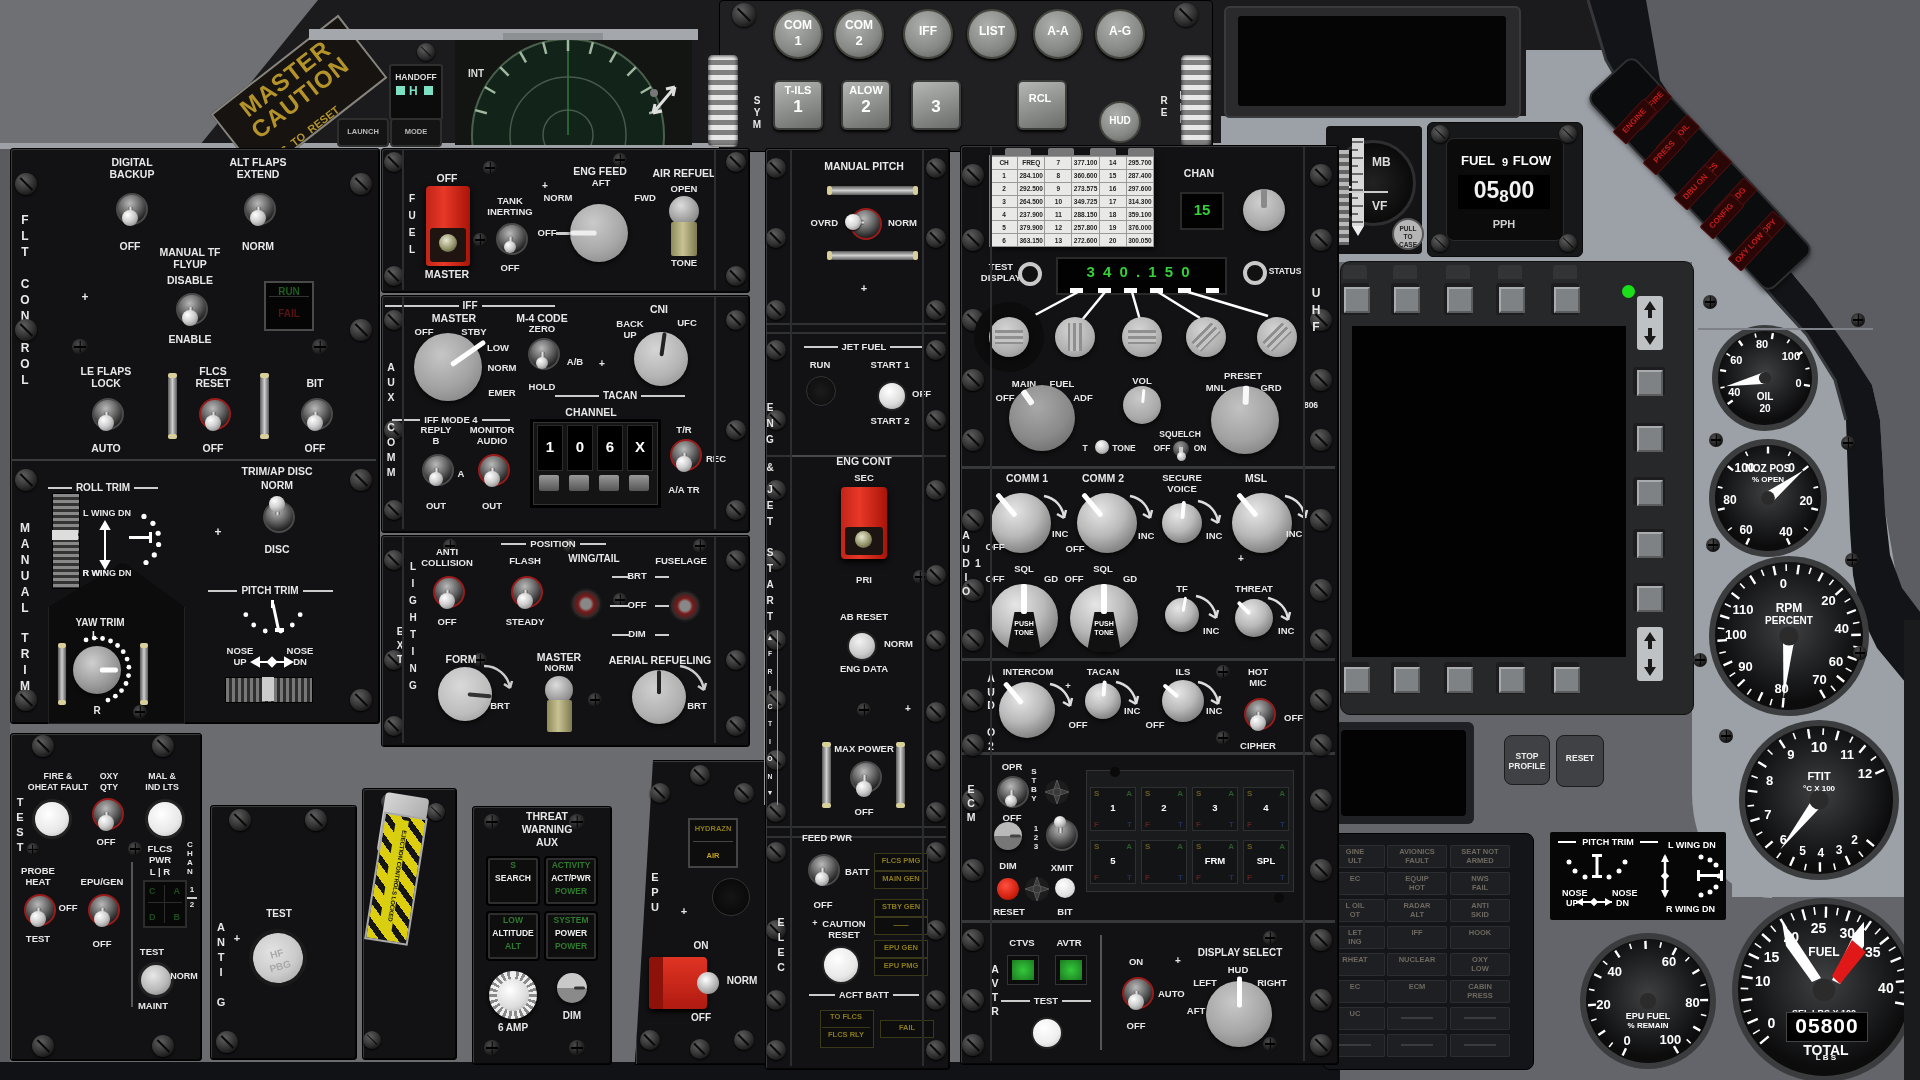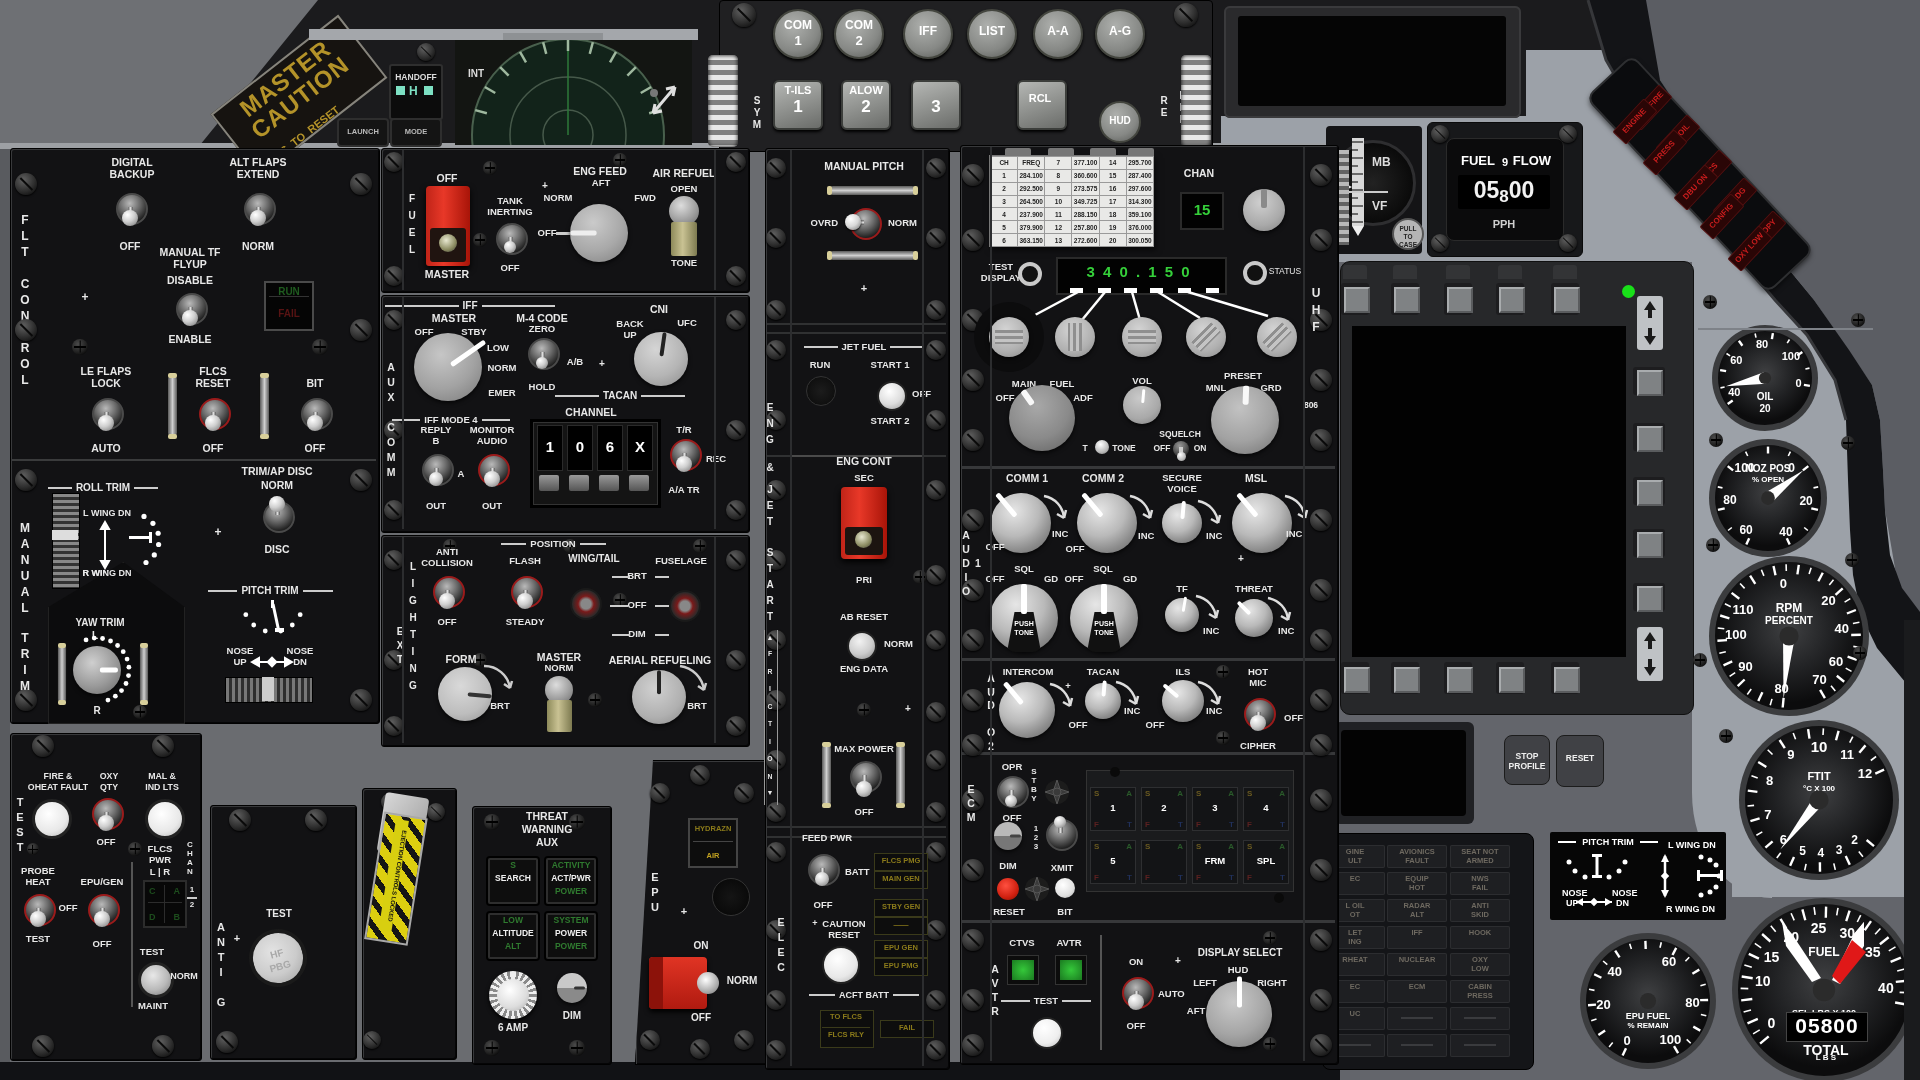--- a/index.html
+++ b/index.html
@@ -1590,21 +1590,21 @@
 <div class="ab" style="left:1005px;top:148px;width:26px;height:8px;background:#777;border-radius:2px 2px 0 0"></div>
 <div class="ab" style="left:1048px;top:148px;width:26px;height:8px;background:#777;border-radius:2px 2px 0 0"></div>
 <div class="ab" style="left:1090px;top:148px;width:26px;height:8px;background:#777;border-radius:2px 2px 0 0"></div>
 <div class="ab" style="left:1128px;top:148px;width:26px;height:8px;background:#777;border-radius:2px 2px 0 0"></div>
 <div class="lb" style="left:1001px;top:261px;font-size:9.5px;color:#e8e8e8;letter-spacing:0px;font-weight:bold;">TEST</div>
 <div class="lb" style="left:1001px;top:272px;font-size:9.5px;color:#e8e8e8;letter-spacing:0px;font-weight:bold;">DISPLAY</div>
 <div class="ab" style="left:1018px;top:262px;width:24px;height:24px;border-radius:50%;border:4px solid #c9c9c9;background:#111;box-sizing:border-box"></div>
 <div class="ab" style="left:1056px;top:257px;width:167px;height:34px;background:#020202;border:2px solid #2a2a2a"></div>
 <div class="lb" style="left:1139px;top:263px;font-size:15px;color:#35d03a;letter-spacing:2px;font-weight:bold;">3 4 0 . 1 5 0</div>
 <div class="ab" style="left:1243px;top:261px;width:24px;height:24px;border-radius:50%;border:4px solid #c9c9c9;background:#111;box-sizing:border-box"></div>
-<div class="lb" style="left:1285px;top:266px;font-size:8.5px;color:#e8e8e8;letter-spacing:0px;font-weight:normal;">STATUS</div>
+<div class="lb" style="left:1285px;top:266px;font-size:8.5px;color:#e8e8e8;letter-spacing:0px;font-weight:bold;">STATUS</div>
 <svg class="ab" style="left:960px;top:288px" width="380" height="60">
       <g stroke="#fff" stroke-width="2.5">
         <line x1="118" y1="4" x2="62" y2="34"></line>
         <line x1="145" y1="4" x2="122" y2="32"></line>
         <line x1="172" y1="4" x2="180" y2="32"></line>
         <line x1="198" y1="4" x2="240" y2="30"></line>
         <line x1="228" y1="4" x2="308" y2="28"></line>
       </g>
       <g fill="#fff">
         <rect x="110" y="0" width="13" height="5"></rect>

